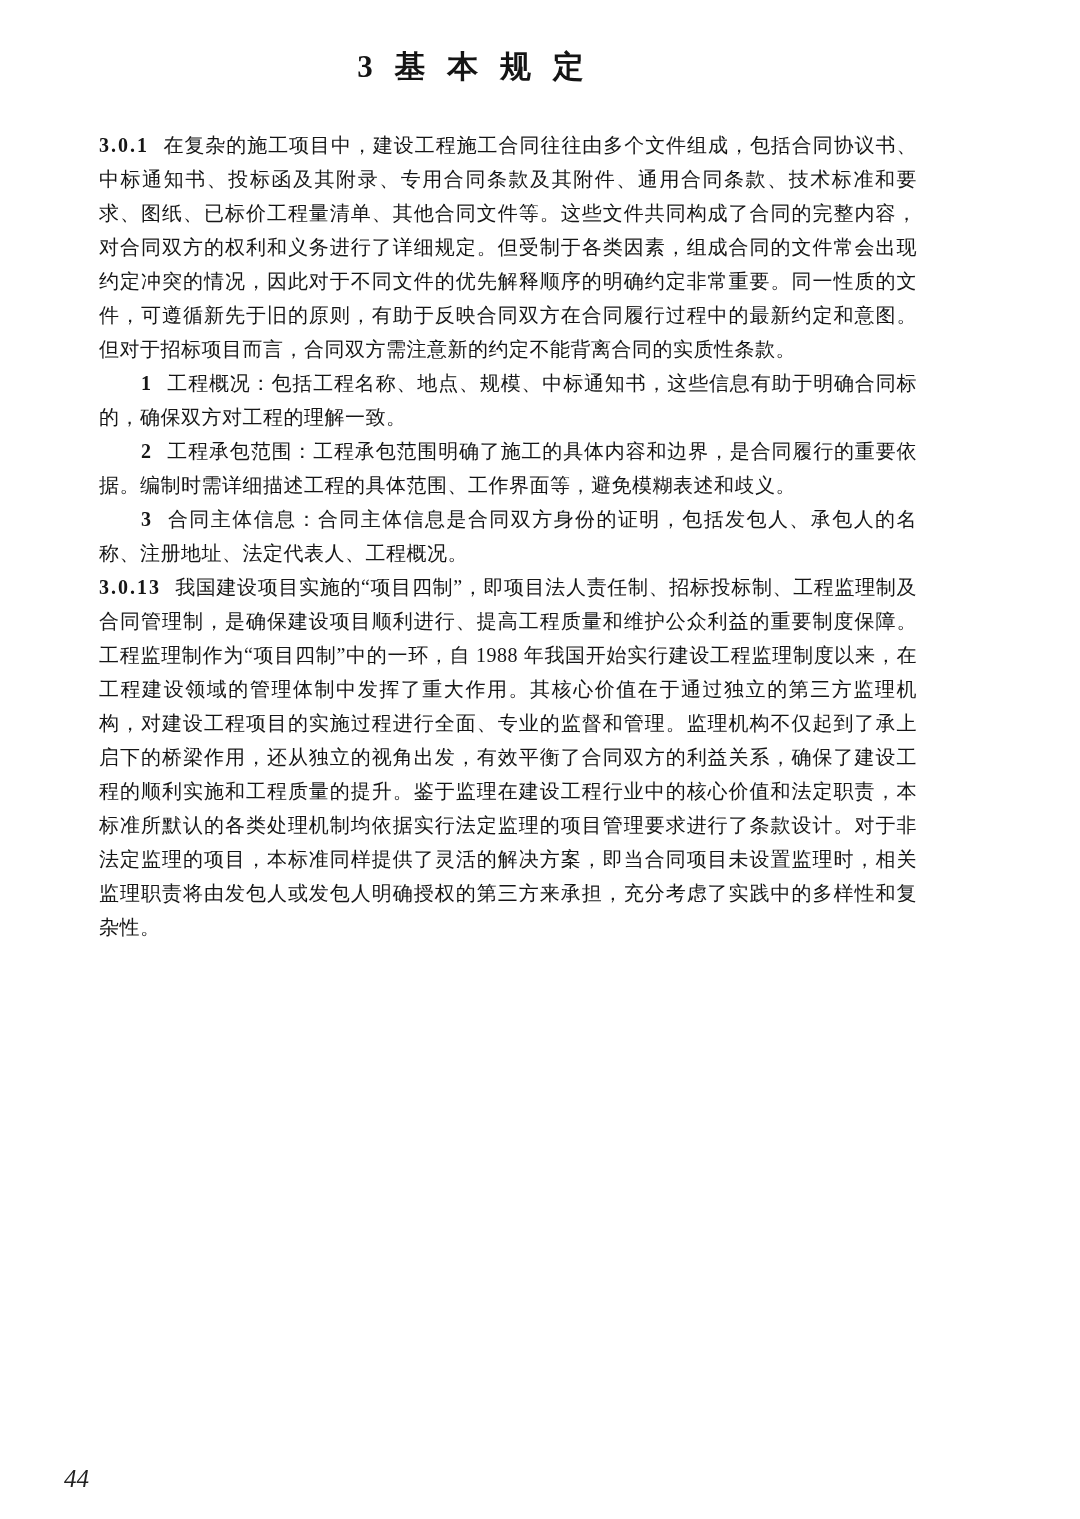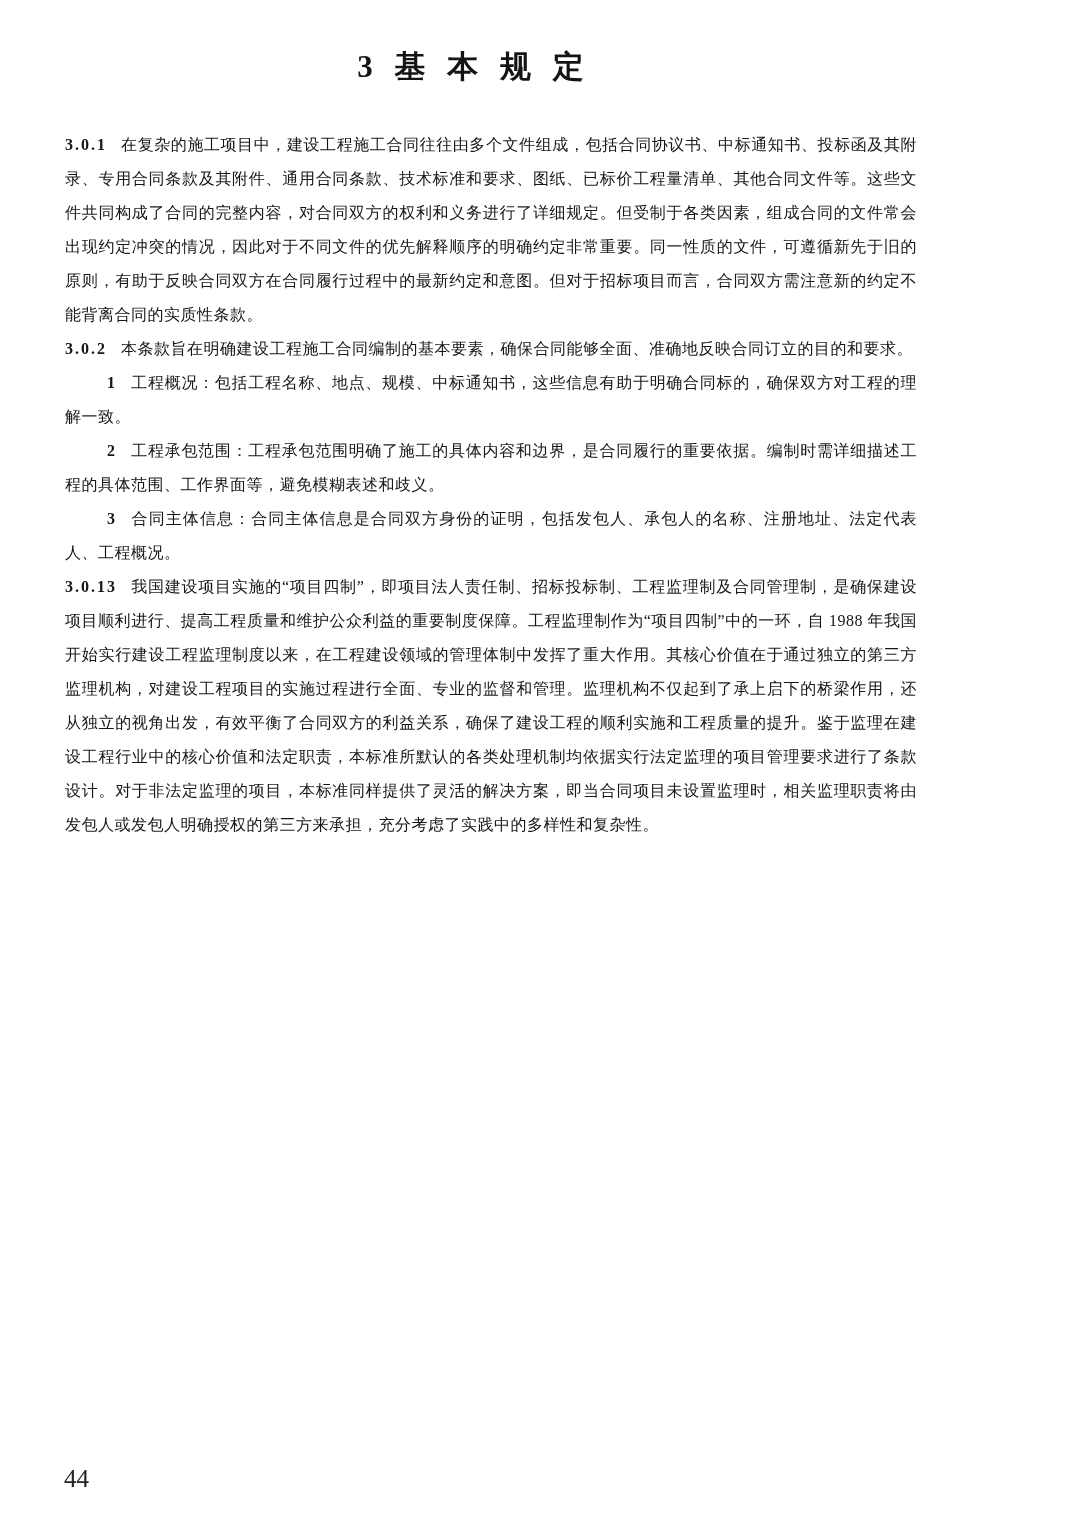--- a/index.html
+++ b/index.html
@@ -20,26 +20,27 @@
   .doc-title {
     margin: 46px 0 40px 0;
     text-align: center;
     font-size: 31px;
     font-weight: bold;
     letter-spacing: 7px;
     color: #141414;
   }
   .doc-body {
     padding: 0 31px 0 65px;
-    font-size: 16px;
+    font-size: 20px;
     line-height: 34px;
     text-align: justify;
     text-justify: inter-ideograph;
     letter-spacing: 0.5px;
     color: #161616;
+    margin-left: 34px;
   }
   .para {
     margin: 0;
     padding: 0;
   }
   .para .num {
     font-weight: bold;
     margin-right: 14px;
     letter-spacing: 2px;
   }
@@ -48,36 +49,36 @@
   }
   .para.sub .num {
     margin-right: 16px;
     letter-spacing: 0;
   }
   .page-number {
     position: absolute;
     left: 64px;
     bottom: 26px;
     font-size: 25px;
+    font-style: italic;
     color: #222222;
     font-family: "Liberation Serif", "DejaVu Serif", serif;
   }
 </style>
 </head>
 <body>
 
 <div class="doc-page">
 
   <h1 class="doc-title">3  基 本 规 定</h1>
 
   <div class="doc-body">
 
     <p class="para"><span class="num">3.0.1</span><span class="txt">在复杂的施工项目中，建设工程施工合同往往由多个文件组成，包括合同协议书、中标通知书、投标函及其附录、专用合同条款及其附件、通用合同条款、技术标准和要求、图纸、已标价工程量清单、其他合同文件等。这些文件共同构成了合同的完整内容，对合同双方的权利和义务进行了详细规定。但受制于各类因素，组成合同的文件常会出现约定冲突的情况，因此对于不同文件的优先解释顺序的明确约定非常重要。同一性质的文件，可遵循新先于旧的原则，有助于反映合同双方在合同履行过程中的最新约定和意图。但对于招标项目而言，合同双方需注意新的约定不能背离合同的实质性条款。</span></p>
 
-    <p class="para"><span class="num">3.0.2</span><span class="txt">本条款旨在明确建设工程施工合同编制的基本要素，确保合同能够全面、准确地反映合同订立的目的和要求。</span></p>
 
     <p class="para sub"><span class="num">1</span><span class="txt">工程概况：包括工程名称、地点、规模、中标通知书，这些信息有助于明确合同标的，确保双方对工程的理解一致。</span></p>
 
     <p class="para sub"><span class="num">2</span><span class="txt">工程承包范围：工程承包范围明确了施工的具体内容和边界，是合同履行的重要依据。编制时需详细描述工程的具体范围、工作界面等，避免模糊表述和歧义。</span></p>
 
     <p class="para sub"><span class="num">3</span><span class="txt">合同主体信息：合同主体信息是合同双方身份的证明，包括发包人、承包人的名称、注册地址、法定代表人、工程概况。</span></p>
 
 
 
 

